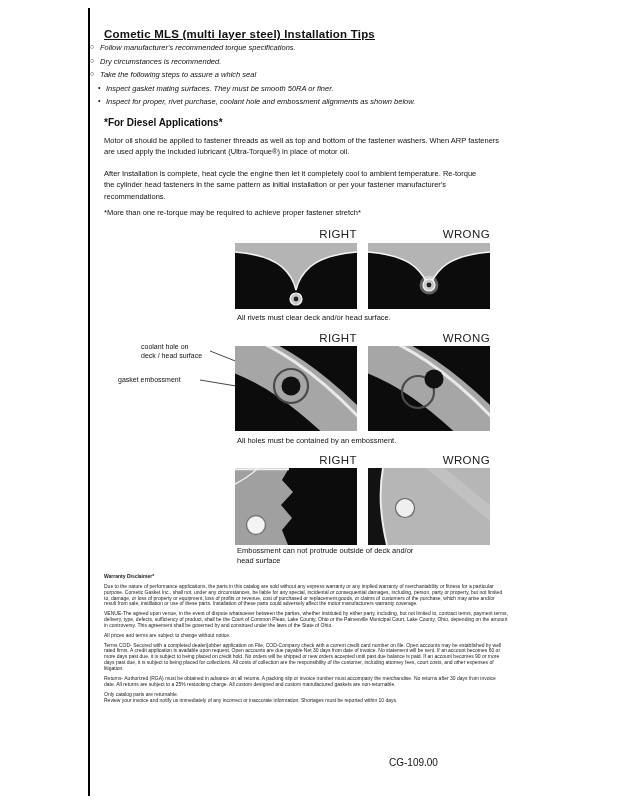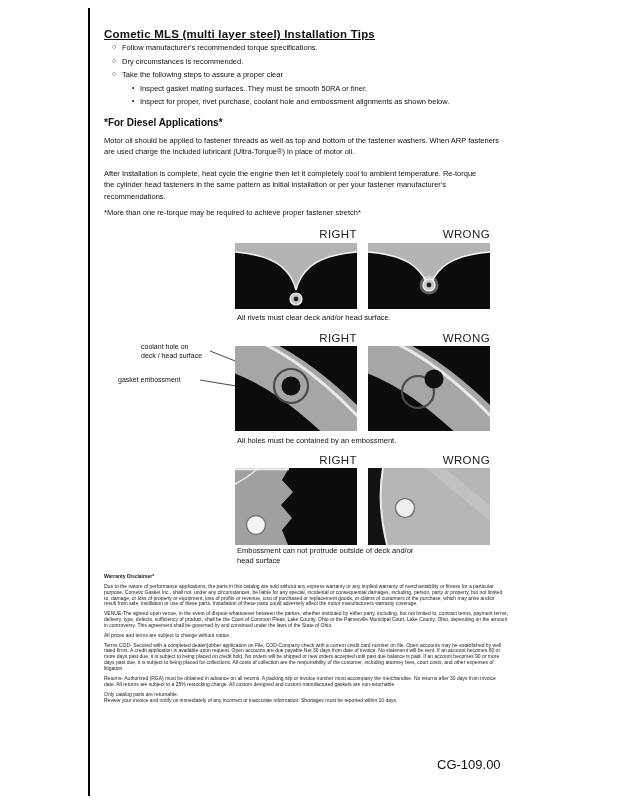--- a/index.html
+++ b/index.html
@@ -3,24 +3,24 @@
 <meta charset="utf-8">
 <style>
   html,body{margin:0;padding:0;background:#fff;}
   .page{position:relative;width:618px;height:800px;background:#ffffff;
         font-family:"Liberation Sans",sans-serif;color:#111;overflow:hidden;}
   .rule-left{position:absolute;left:88px;top:8px;width:2px;height:788px;background:#000;}
 
   .title{position:absolute;left:104px;top:20px;font-size:11.5px;font-weight:700;
          text-decoration:underline;white-space:nowrap;letter-spacing:.2px;}
 
-  .tips{position:absolute;left:112px;top:43px;width:412px;font-size:7.5px;line-height:1.25;}
+  .tips{position:absolute;left:90px;top:43px;width:412px;font-size:7.5px;line-height:1.25;font-style:italic;}
   .tip{display:flex;margin-bottom:4.2px;}
   .tip .marker{flex:0 0 10px;font-size:7px;}
-  .tip.sub{margin-left:20px;}
+  .tip.sub{margin-left:8px;}
   .tip.sub .marker{flex:0 0 8px;}
 
   .heading-diesel{position:absolute;left:104px;top:117px;font-size:10px;font-weight:700;}
   .para{position:absolute;left:104px;font-size:7.5px;line-height:1.5;}
   .p1{top:135px;width:398px;}
   .p2{top:168px;width:382px;}
   .note{top:207px;width:412px;}
 
   .fig-label{position:absolute;width:122px;text-align:right;font-size:11.5px;
              letter-spacing:.4px;color:#222;}
@@ -30,55 +30,55 @@
   .caption{position:absolute;font-size:7.5px;color:#111;line-height:1.35;}
   .callout{position:absolute;font-size:7px;line-height:1.3;color:#111;}
   .callout-lines{position:absolute;left:0;top:0;pointer-events:none;}
 
   .disclaimer{position:absolute;left:104px;top:574px;width:404px;font-size:5px;
               line-height:1.17;color:#222;}
   .disclaimer .disc-head{font-weight:700;margin-bottom:4px;}
   .disclaimer p{margin:0 0 4px 0;}
   .disclaimer p.tight{margin-bottom:1px;}
 
-  .footer-code{position:absolute;left:389px;top:757px;font-size:13px;color:#111;margin-left:48px;}
+  .footer-code{position:absolute;left:389px;top:757px;font-size:10px;color:#111;}
 </style>
 </head>
 <body>
 
 <div class="page">
   <div class="rule-left"></div>
 
   <h1 class="title">Cometic MLS (multi layer steel) Installation Tips</h1>
 
   <div class="tips">
     <div class="tip">
       <span class="marker">○</span>
       <span>Follow manufacturer's recommended torque specifications.</span>
     </div>
     <div class="tip">
       <span class="marker">○</span>
       <span>Dry circumstances is recommended.</span>
     </div>
     <div class="tip">
       <span class="marker">○</span>
-      <span>Take the following steps to assure a proper clear</span>
+      <span>Take the following steps to assure a which seal</span>
     </div>
     <div class="tip sub">
       <span class="marker">•</span>
       <span>Inspect gasket mating surfaces.  They must be smooth 50RA or finer.</span>
     </div>
     <div class="tip sub">
       <span class="marker">•</span>
       <span>Inspect for proper, rivet purchase, coolant hole and embossment alignments as shown below.</span>
     </div>
   </div>
 
   <div class="heading-diesel">*For Diesel Applications*</div>
-  <div class="para p1">Motor oil should be applied to fastener threads as well as top and bottom of the fastener washers. When ARP fasteners are used charge the included lubricant (Ultra-Torque®) in place of motor oil.</div>
+  <div class="para p1">Motor oil should be applied to fastener threads as well as top and bottom of the fastener washers. When ARP fasteners are used apply the included lubricant (Ultra-Torque®) in place of motor oil.</div>
   <div class="para p2">After Installation is complete, heat cycle the engine then let it completely cool to ambient temperature. Re-torque the cylinder head fasteners in the same pattern as initial installation or per your fastener manufacturer's recommendations.</div>
   <div class="para note">*More than one re-torque may be required to achieve proper fastener stretch*</div>
 
   <div class="fig-label" style="left:235px;top:228px;">RIGHT</div>
   <div class="fig-label" style="left:368px;top:228px;">WRONG</div>
 
   <div class="fig h66" style="left:235px;top:243px;">
     <svg viewBox="0 0 122 66">
       <rect width="122" height="66" fill="#0c0c0c"></rect>
       <path d="M0,0 H122 V9 C98,11 84,16 75,24 C67,31 63,38 61,47 C59,38 55,31 47,24 C38,16 24,11 0,9 Z" fill="#b4b4b4"></path>

